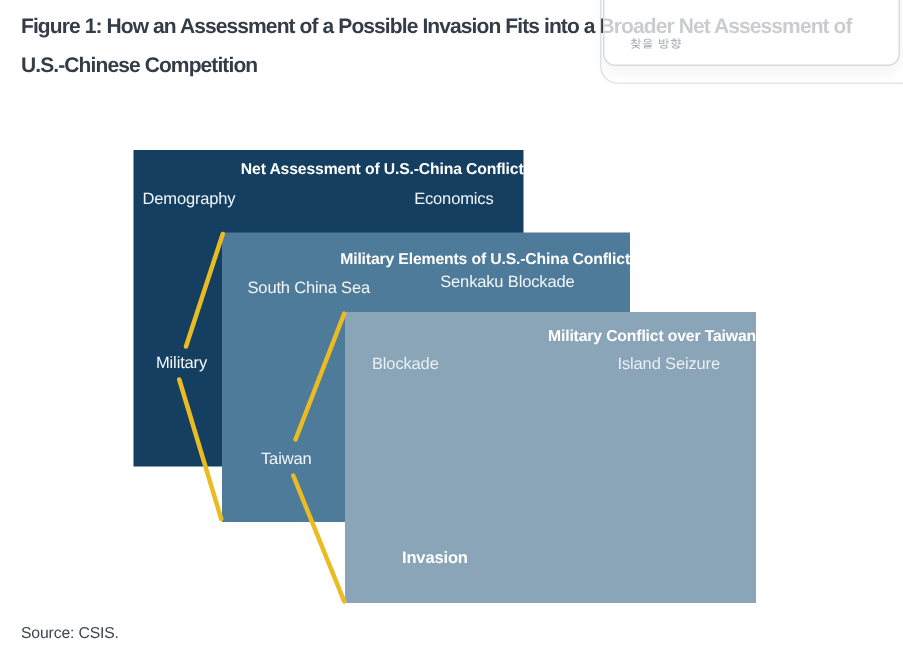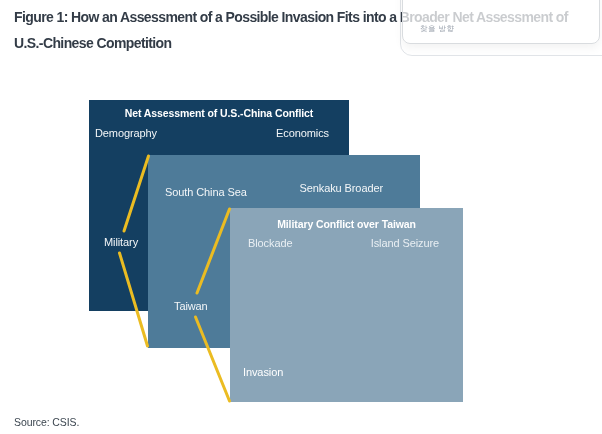--- a/index.html
+++ b/index.html
@@ -11,35 +11,35 @@
     position:absolute;left:14px;top:4px;width:584px;
     font-size:14px;line-height:26px;font-weight:600;letter-spacing:-0.6px;
     color:#333c47;
   }
   .source-note{
     position:absolute;left:14px;top:416px;font-size:10.5px;color:#3c4650;
     letter-spacing:-0.1px;
   }
   .dbox{position:absolute;box-sizing:border-box;}
   .dbox .box-title{
-    text-align:center;font-size:10.5px;font-weight:bold;color:#ffffff;
+    text-align:right;font-size:10.5px;font-weight:bold;color:#ffffff;
     letter-spacing:-0.1px;white-space:nowrap;
   }
   .dbox .lbl{
     position:absolute;font-size:11px;color:#f3f6f8;letter-spacing:-0.1px;
     white-space:nowrap;
   }
   .box1{left:89px;top:100px;width:260px;height:211px;z-index:2;background:var(--box1,#143f61);}
   .box1 .box-title{padding-top:7px;}
   .box2{left:148px;top:155px;width:272px;height:193px;z-index:3;background:var(--box2,#4e7b99);}
   .box2 .box-title{padding-top:12px;}
-  .box3{left:230px;top:208px;width:233px;height:194px;z-index:4;background:var(--box3,#8aa5b8);}
+  .box3{left:230px;top:208px;width:274px;height:194px;z-index:4;background:var(--box3,#8aa5b8);}
   .box3 .box-title{padding-top:10px;}
   .box3 .lbl{color:#e9eff3;}
-  .lbl-bold{font-weight:normal;color:#ffffff !important;}
+  .lbl-bold{font-weight:bold;color:#ffffff !important;margin-left:25px;}
   .connector-layer{position:absolute;left:0;top:0;width:602px;height:434px;z-index:5;pointer-events:none;}
   .tooltip-shadow-card{
     position:absolute;left:400px;top:-24px;width:212px;height:78px;z-index:6;
     border:1px solid rgba(188,195,203,0.45);border-radius:12px;background:transparent;
   }
   .tooltip-card{
     position:absolute;left:402px;top:-16px;width:196px;height:58px;z-index:7;
     background:rgba(255,255,255,0.74);
     border:1px solid #d9dcdf;border-radius:8px;
     box-shadow:0 4px 10px rgba(0,0,0,0.05);
@@ -57,22 +57,23 @@
   <div class="figure-title">Figure 1: How an Assessment of a Possible Invasion Fits into a Broader Net Assessment of U.S.-Chinese Competition</div>
 
   <div class="dbox box1">
     <div class="box-title">Net Assessment of U.S.-China Conflict</div>
     <div class="lbl" style="left:6px;top:27px;">Demography</div>
     <div class="lbl" style="right:20px;top:27px;">Economics</div>
     <div class="lbl" style="left:15px;top:136px;text-align:center;">Military</div>
   </div>
 
   <div class="dbox box2">
+    <div class="box-title">Military Elements of U.S.-China Conflict</div>
     <div class="lbl" style="left:17px;top:31px;">South China Sea</div>
-    <div class="lbl" style="right:37px;top:27px;">Senkaku Broader</div>
+    <div class="lbl" style="right:37px;top:27px;">Senkaku Blockade</div>
     <div class="lbl" style="left:26px;top:145px;">Taiwan</div>
   </div>
 
   <div class="dbox box3">
     <div class="box-title">Military Conflict over Taiwan</div>
     <div class="lbl" style="left:18px;top:29px;">Blockade</div>
     <div class="lbl" style="right:24px;top:29px;margin-left:30px;">Island Seizure</div>
     <div class="lbl lbl-bold" style="left:13px;top:158px;">Invasion</div>
   </div>
 

